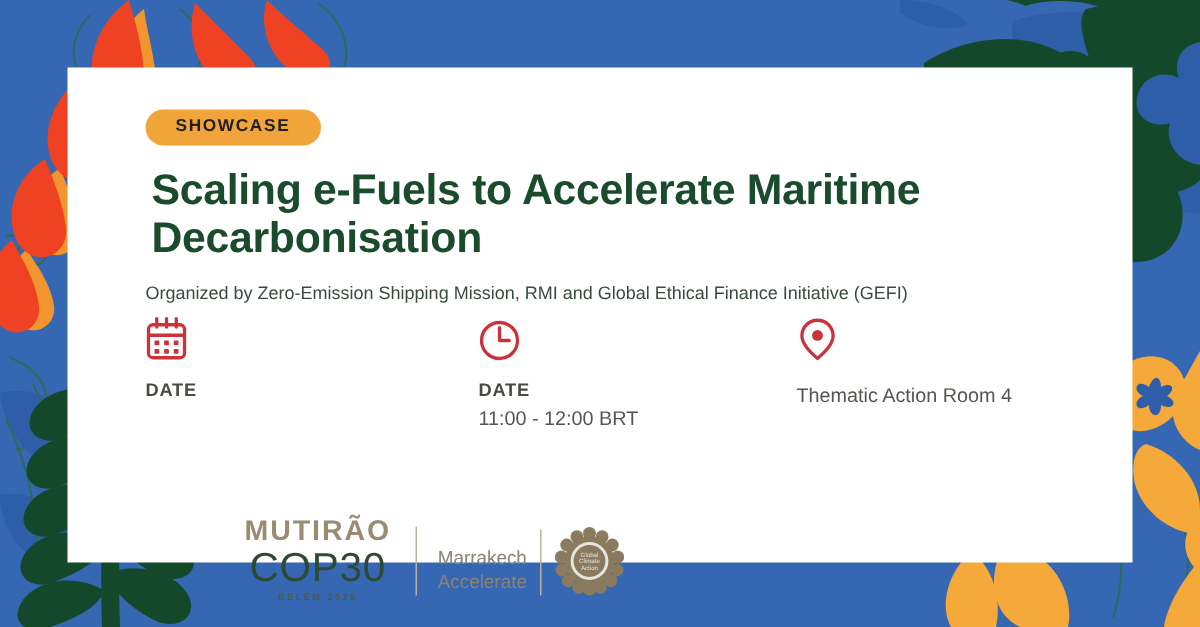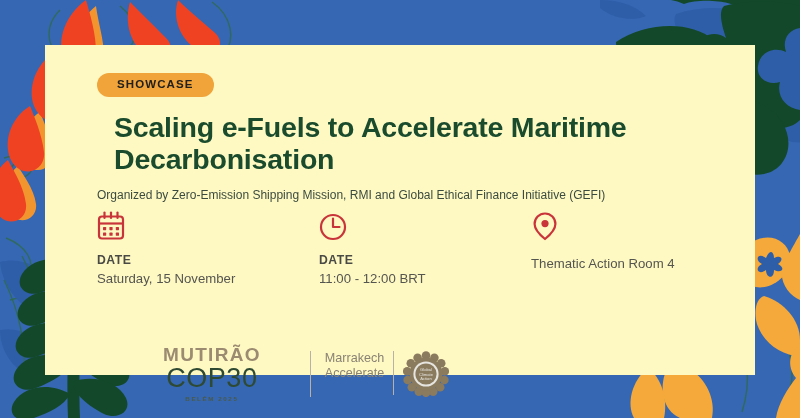--- a/index.html
+++ b/index.html
@@ -9,38 +9,38 @@
     background:#3667b3;position:relative;
   }
   #poster{position:absolute;inset:0;width:800px;height:418px;overflow:hidden;}
 
   
   .bg-art{position:absolute;inset:0;width:800px;height:418px;}
 
   
   .card{
     position:absolute;left:45px;top:45px;width:710px;height:330px;
-    background:#fef9c3;
+    background:#ffffff;
   }
 
   .card-inner{position:absolute;left:52px;top:28px;right:30px;}
 
   
   .badge{
     display:inline-block;
     background:#f0a43a;
     color:#21201c;
     font-size:11.5px;font-weight:bold;letter-spacing:1.1px;
     padding:6px 20px 6px 20px;border-radius:999px;
     line-height:1;
   }
 
   
   .title{
-    margin:14px 0 0 17px;
+    margin:14px 0 0 4px;
     color:#194b2c;
     font-size:28.5px;font-weight:bold;line-height:1.14;
     letter-spacing:-0.2px;
     max-width:600px;
   }
   .subtitle{
     margin:13px 0 0 0;
     color:#3b4a3e;
     font-size:12px;font-weight:normal;line-height:1.3;
   }
@@ -74,22 +74,22 @@
     font-size:19px;font-weight:bold;letter-spacing:1.3px;
     color:#9b8b71;
   }
   .cop-main{
     font-size:27px;letter-spacing:0.5px;color:#2f4a33;margin-top:1px;
     font-weight:normal;
   }
   .cop-belem{
     font-size:6.2px;letter-spacing:1.6px;color:#4a5a48;margin-top:4px;font-weight:bold;
   }
-  .mp-block{display:flex;align-items:flex-start;gap:9px;padding-left:14px;
-    border-left:1px solid #b9b2a4;height:46px;margin-left:33px;}
+  .mp-block{display:flex;align-items:flex-end;gap:9px;padding-left:14px;
+    border-left:1px solid #b9b2a4;height:46px;}
   .mp-text{color:#8a8273;font-size:12.6px;line-height:1.25;}
   .gca-emblem{width:46px;height:46px;}
 
   .divider-pipe{width:1px;height:44px;background:#b9b2a4;}
 </style>
 </head>
 <body>
 
 <div id="poster">
 
@@ -263,21 +263,20 @@
             <rect x="6" y="16" width="3.2" height="3.2" rx="0.6"></rect>
             <rect x="12.4" y="16" width="3.2" height="3.2" rx="0.6"></rect>
             <rect x="18.8" y="16" width="3.2" height="3.2" rx="0.6"></rect>
             <rect x="6" y="21.6" width="3.2" height="3.2" rx="0.6"></rect>
             <rect x="12.4" y="21.6" width="3.2" height="3.2" rx="0.6"></rect>
             <rect x="18.8" y="21.6" width="3.2" height="3.2" rx="0.6"></rect>
           </g>
         </svg>
         <div class="meta-txt">
           <div class="meta-label">DATE</div>
-          <div class="meta-value">Saturday, 15 November</div>
         </div>
       </div>
 
       <div class="meta-item time">
         <svg class="meta-icon" viewBox="0 0 28 30" fill="none">
           <circle cx="14" cy="16" r="12" stroke="#c9343a" stroke-width="2.2"></circle>
           <path d="M14 7.5 V16 H20.5" stroke="#c9343a" stroke-width="2.2" stroke-linecap="round" stroke-linejoin="round"></path>
         </svg>
         <div class="meta-txt">
           <div class="meta-label">DATE</div>

